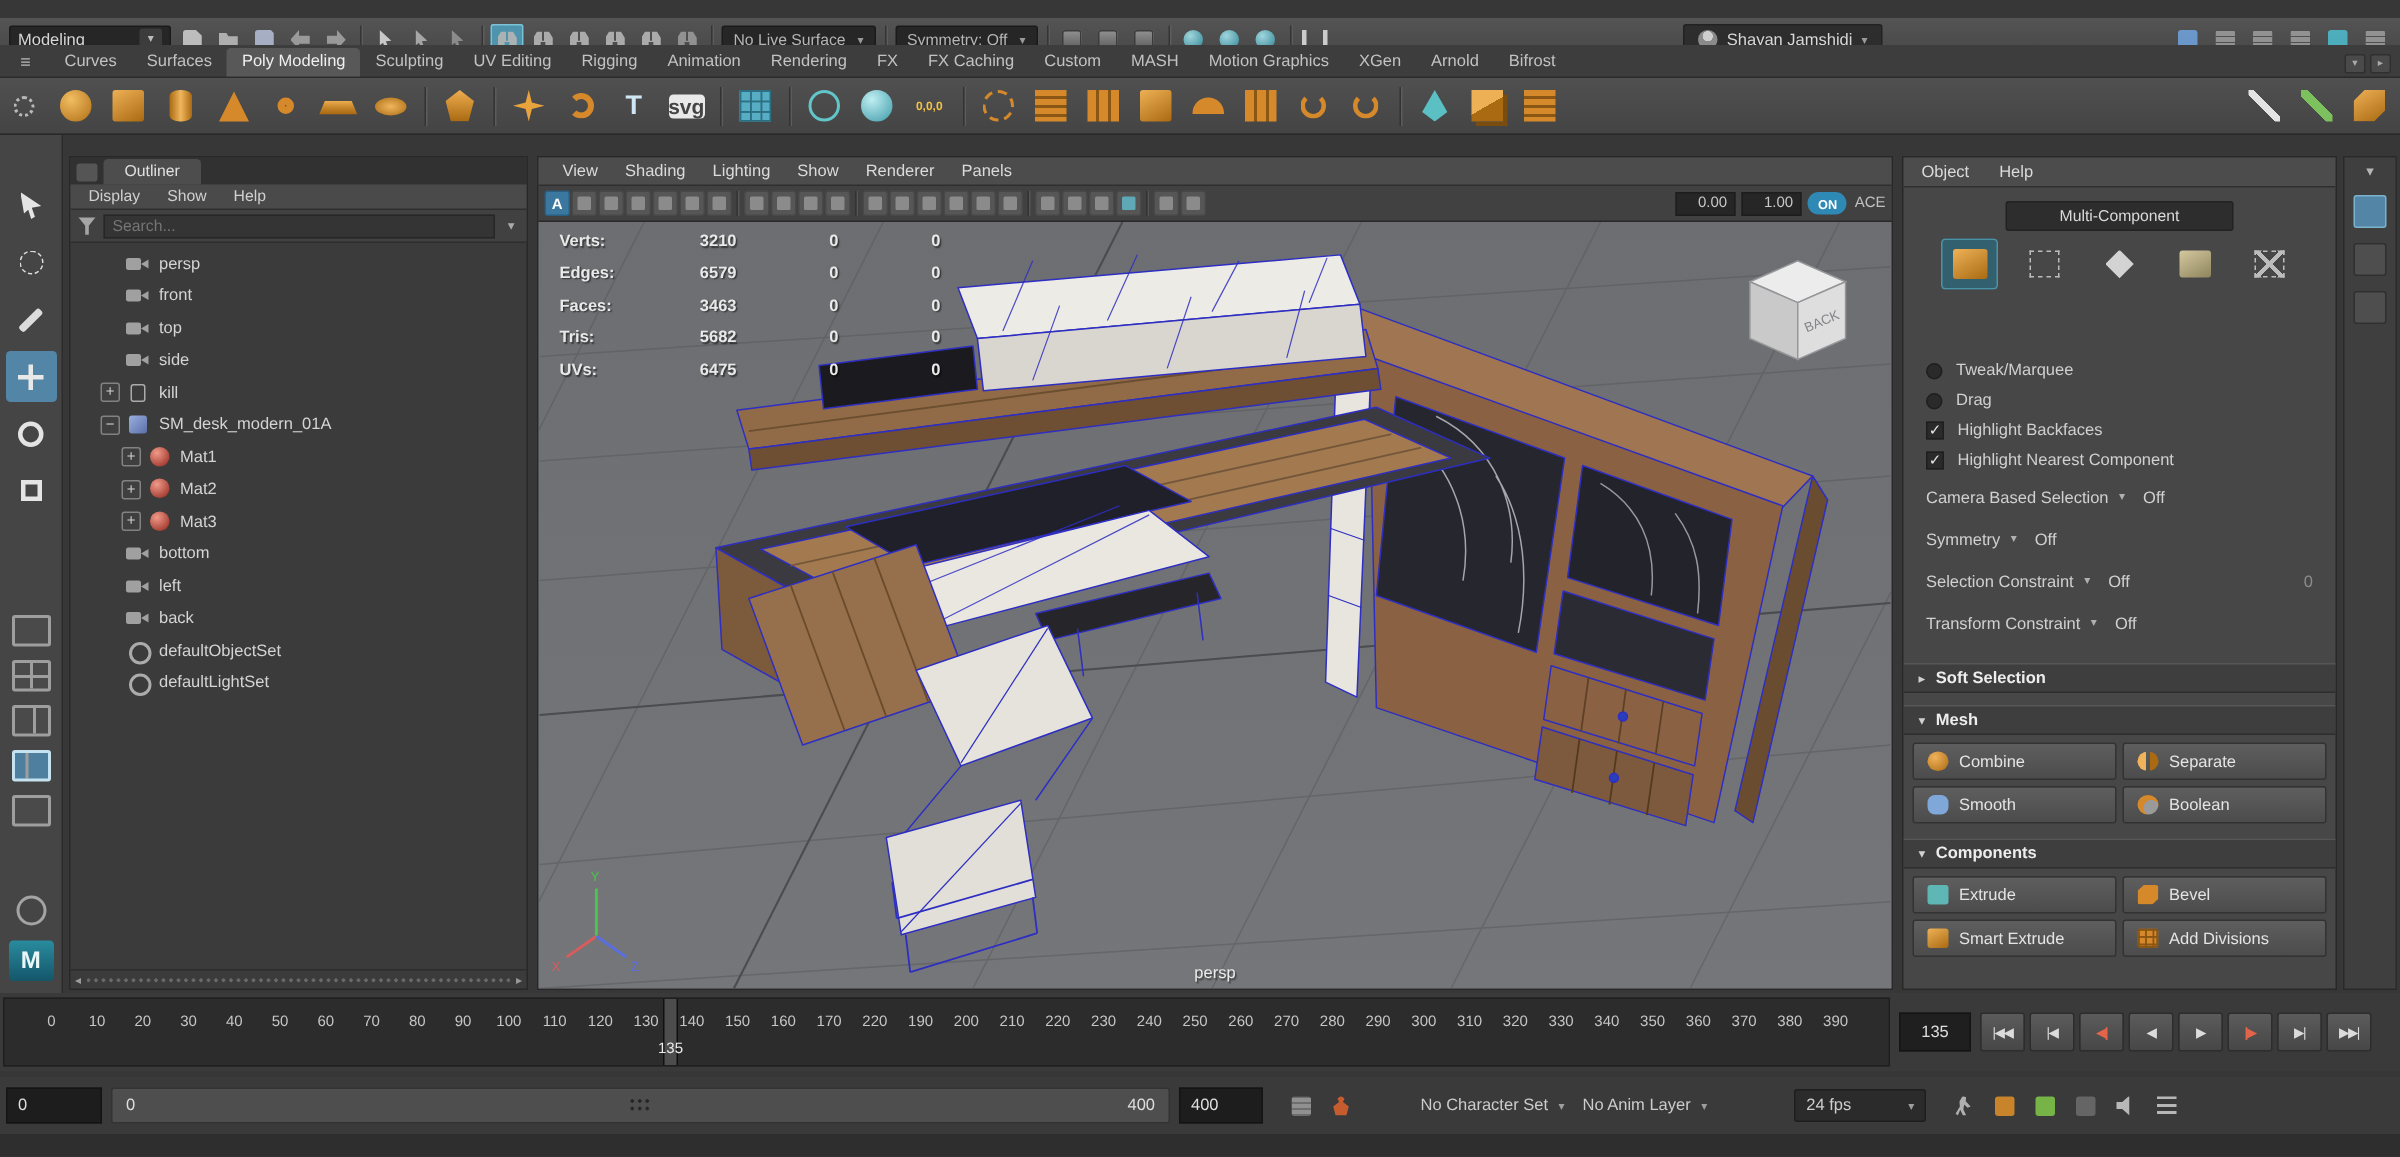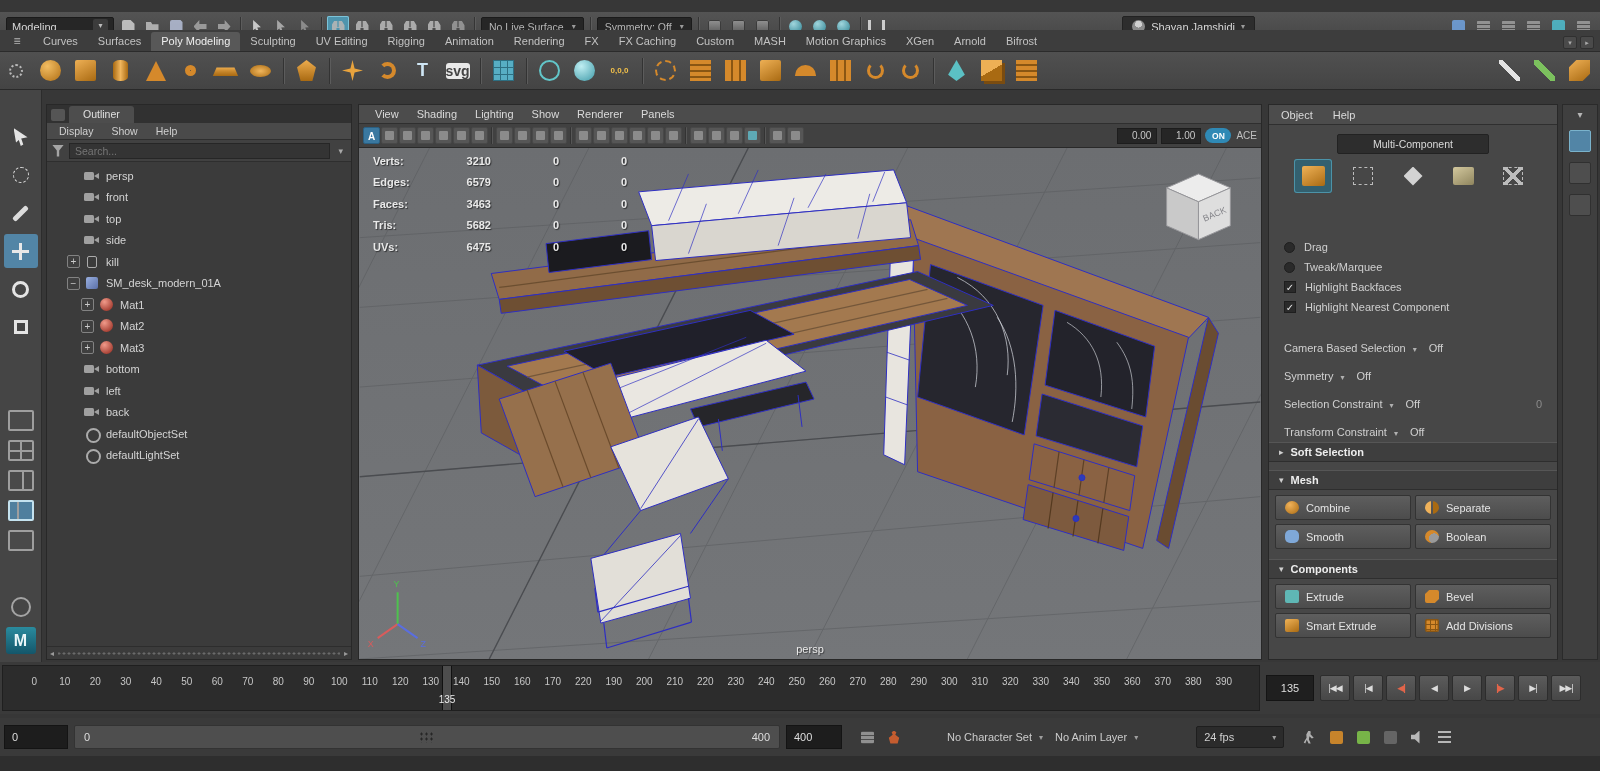--- a/index.html
+++ b/index.html
@@ -174,21 +174,21 @@
 .m-vertex i{width:20px;height:18px;border:1.5px dashed #bcbcbc}
 .m-edge i{width:19px;height:19px;background:#d3d3d3;clip-path:polygon(50% 0,100% 50%,50% 100%,0 50%)}
 .m-face i{width:21px;height:18px;background:linear-gradient(150deg,#d3c89e,#8f855e);border-radius:2px}
 .m-uv i{width:20px;height:18px;border:1.5px dashed #bcbcbc;background:linear-gradient(45deg,transparent 44%,#bcbcbc 44% 56%,transparent 56%),linear-gradient(-45deg,transparent 44%,#bcbcbc 44% 56%,transparent 56%)}
 .tk-radios{margin-top:44px}
 .tk-row{display:flex;align-items:center;padding:0 15px;height:20px;color:#d0d0d0}
 .radio{width:11px;height:11px;border-radius:50%;background:#2a2a2a;border:1px solid #1e1e1e;margin-right:9px;position:relative;flex:none}
 .tk-row.sel .radio::after{content:"";position:absolute;inset:2.5px;border-radius:50%;background:#cfcfcf}
 .checkbox{width:12px;height:12px;background:#2a2a2a;border:1px solid #1e1e1e;margin-right:9px;color:#e8e8e8;font-size:10px;line-height:11px;text-align:center;flex:none}
 .tk-dds{margin-top:9px}
-.tk-dd-row{display:flex;align-items:flex-end;padding:0 15px;height:28px;color:#d0d0d0}
+.tk-dd-row{display:flex;align-items:flex-start;padding:0 15px;height:28px;color:#d0d0d0}
 .tk-dd-row .arr{font-size:8px;color:#b0b0b0;margin:0 12px 0 7px}
 .tk-dd-row .ghost{margin-left:auto;color:#8b8b8b}
 .tk-section{height:20px;background:#3e3e3e;border-top:1px solid #565656;border-bottom:1px solid #2e2e2e;display:flex;align-items:center;padding:0 10px;color:#ededed;font-weight:bold;gap:7px}
 .tk-section .sarr{font-size:9px;color:#d0d0d0}
 .mt4{margin-top:4px}.mt8{margin-top:8px}
 .tk-grid{display:grid;grid-template-columns:1fr 1fr;gap:4px;padding:5px 6px 2px}
 .tk-btn{height:25px;background:linear-gradient(#5e5e5e,#4c4c4c);border:1px solid #333;border-radius:2px;display:flex;align-items:center;gap:7px;padding:0 9px;color:#e4e4e4;font-size:11px}
 .tk-btn i{width:14px;height:13px;border-radius:2px;flex:none;font-style:normal}
 .b-combine i{border-radius:50%;background:radial-gradient(circle at 35% 30%,#f0b25a,#a96a12)}
 .b-separate i{background:linear-gradient(90deg,#f0b25a 42%,transparent 42% 58%,#a96a12 58%);border-radius:50%}
@@ -782,25 +782,25 @@
             <i></i>
           </div>
           <div class="tk-mode m-uv">
             <i></i>
           </div>
         </div>
       <div class="tk-radios">
 
           <div class="tk-row">
             <span class="radio"></span>
-            <span>Drag</span>
+            <span>Tweak/Marquee</span>
           </div>
           <div class="tk-row">
             <span class="radio"></span>
-            <span>Tweak/Marquee</span>
+            <span>Drag</span>
           </div>
         </div>
       <div>
 
       <div class="tk-row">
             <span class="checkbox">✓</span>
             <span>Highlight Backfaces</span>
           </div>
           <div class="tk-row">
             <span class="checkbox">✓</span>

